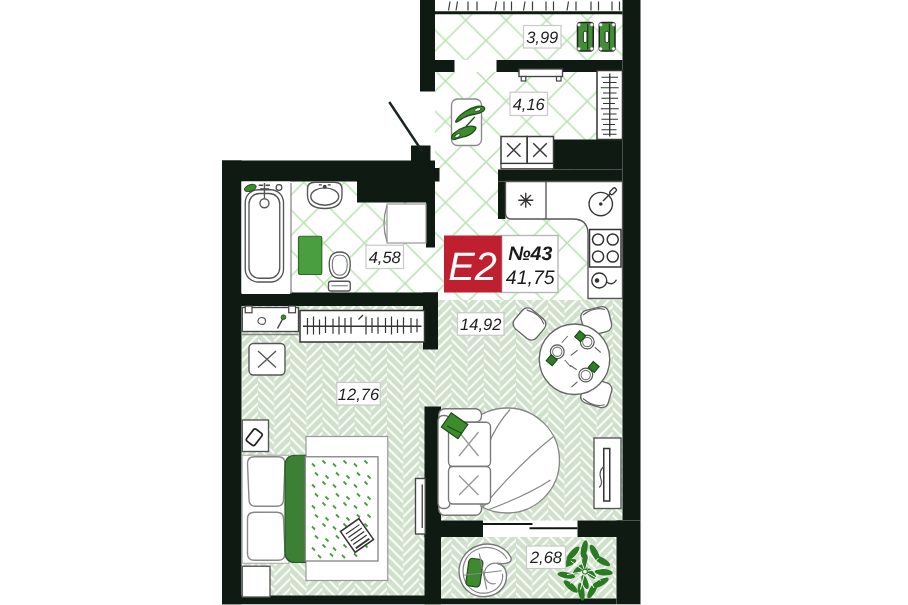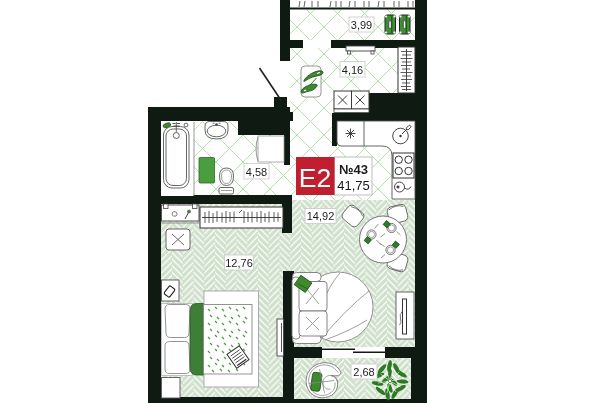--- a/index.html
+++ b/index.html
@@ -1,16 +1,16 @@
 <!DOCTYPE html>
 <html><head>
 <meta charset="utf-8">
 <style>
 html,body{margin:0;padding:0;background:#fff;}
-#plan{position:relative;width:605px;height:403px;font-family:"Liberation Sans",sans-serif;}
+#plan{position:relative;width:605px;height:403px;font-family:"Liberation Sans",sans-serif;font-style:italic;}
 </style>
 </head>
 <body>
 <div id="plan">
 <svg width="605" height="403" viewBox="0 0 605 403">
 <defs>
 <pattern id="lat" width="27" height="27" patternUnits="userSpaceOnUse">
   <rect width="27" height="27" fill="#ffffff"></rect>
   <path d="M-2,-2 L29,29 M29,-2 L-2,29" stroke="#b5e2ad" stroke-width="1" fill="none"></path>
 </pattern>

